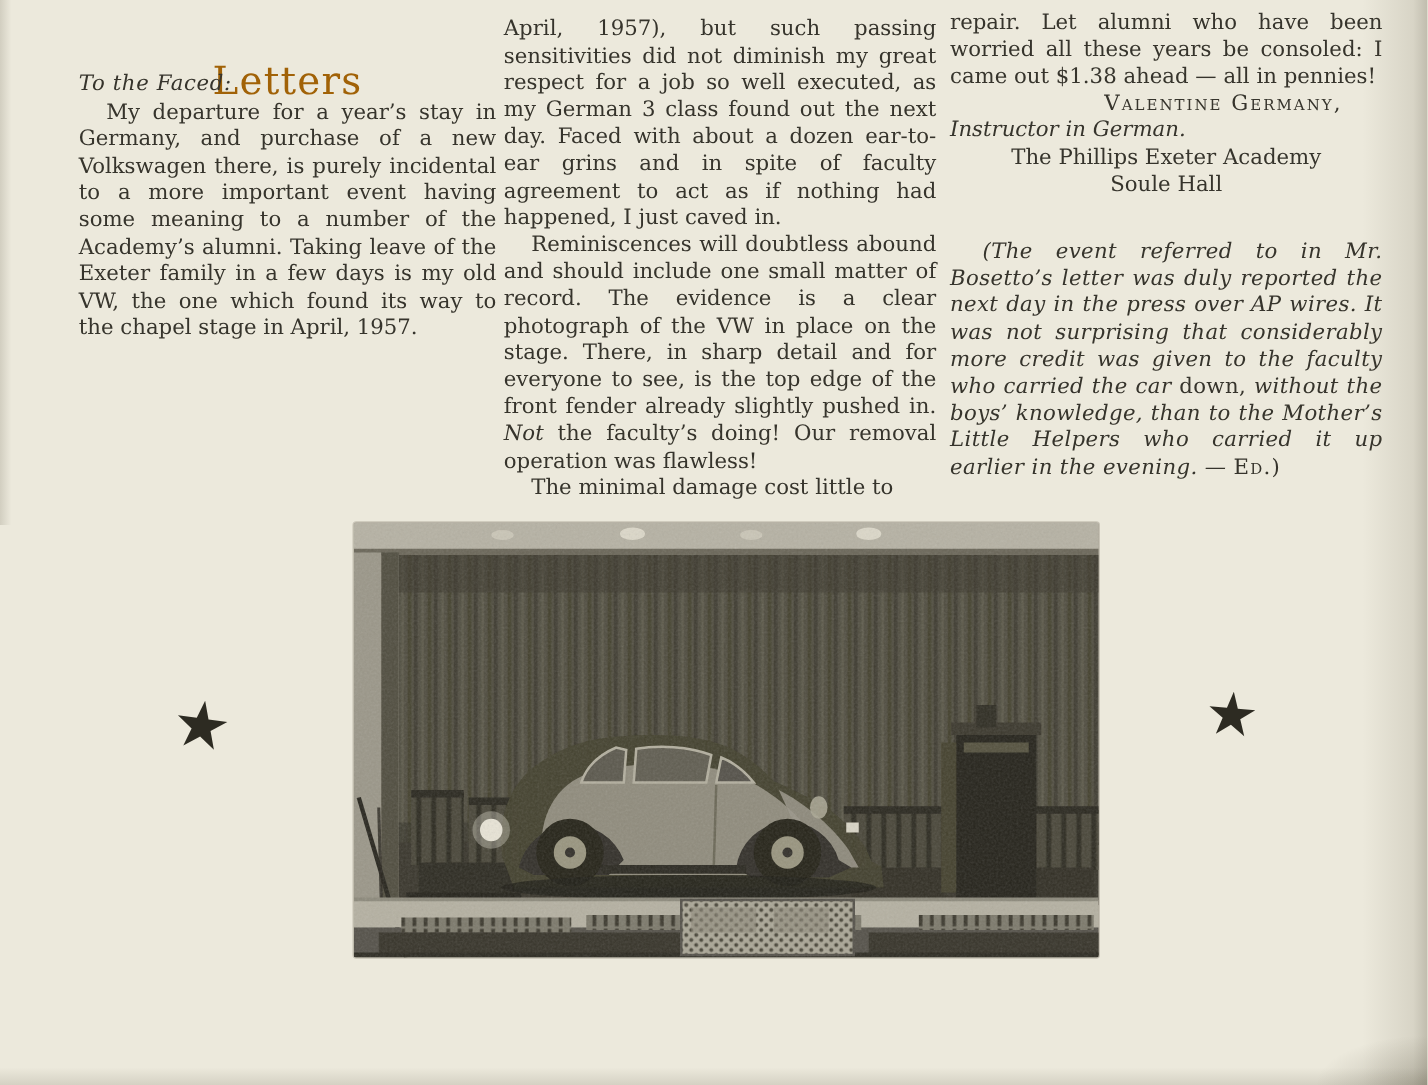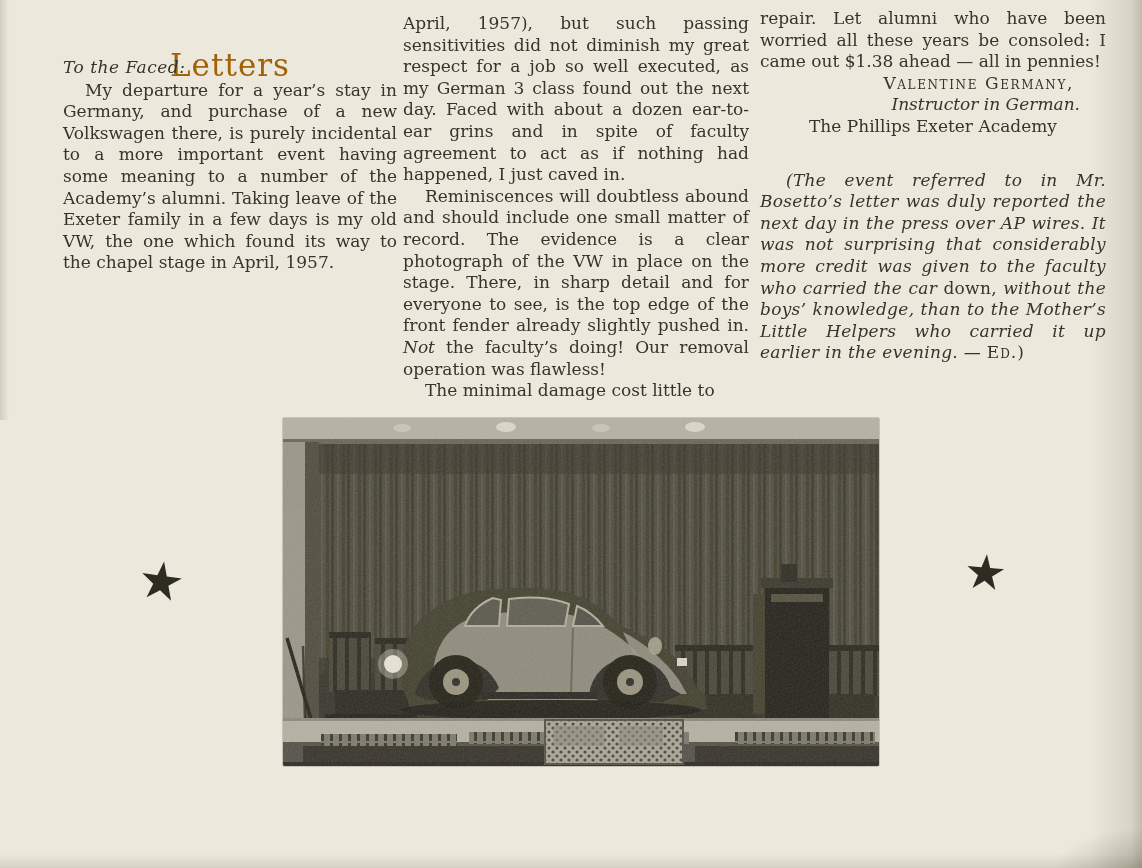--- a/index.html
+++ b/index.html
@@ -30,21 +30,21 @@
     color:#a16207;
   }
   .col{position:absolute;font-size:17px;line-height:21.6px;text-align:justify;}
   .col1{left:63px;top:57px;width:334px;}
   .col2{left:403px;top:13px;width:346px;}
   .col3{left:760px;top:8px;width:346px;}
   .col p{margin:0;}
   .indent{text-indent:22px;}
   .salutation{font-style:italic;letter-spacing:0.5px;margin-bottom:1px !important;}
   .sig-name{text-align:right;padding-right:32px;font-variant:small-caps;letter-spacing:1.6px;}
-  .sig-title{text-align:right;padding-right:26px;font-style:italic;}
+  .sig-title{padding-right:26px;font-style:italic;}
   .addr{text-align:center;}
   .ed-note{margin-top:32px !important;font-style:italic;letter-spacing:0.3px;text-indent:26px;}
   .ed-note .roman{font-style:normal;}
   .ed-note .sc{font-style:normal;font-variant:small-caps;letter-spacing:1px;}
   i{font-style:italic;}
 
   .star{
     position:absolute;font-family:"DejaVu Sans",sans-serif;
     color:#2d2b22;user-select:none;
   }
@@ -74,20 +74,21 @@
     <p><span>April, 1957), but such passing sensitivities did not diminish my great respect for a job so well executed, as my German 3 class found out the next day. Faced with about a dozen ear-to-ear grins and in spite of faculty agreement to act as if nothing had happened, I just caved in.</span></p>
     <p class="indent"><span>Reminiscences will doubtless abound and should include one small matter of record. The evidence is a clear photograph of the VW in place on the stage. There, in sharp detail and for everyone to see, is the top edge of the front fender already slightly pushed in. </span><i>Not</i><span> the faculty’s doing! Our removal operation was flawless!</span></p>
     <p class="indent">The minimal damage cost little to</p>
   </div>
 
   <div class="col col3">
     <p><span>repair. Let alumni who have been worried all these years be consoled: I came out $1.38 ahead — all in pennies!</span></p>
     <p class="sig-name">Valentine Germany,</p>
     <p class="sig-title">Instructor in German.</p>
     <p class="addr">The Phillips Exeter Academy</p>
+    <p class="addr">Soule Hall</p>
     <p class="ed-note"><span>(The event referred to in Mr. Bosetto’s letter was duly reported the next day in the press over AP wires. It was not surprising that considerably more credit was given to the faculty who carried the car </span><span class="roman">down,</span><span> without the boys’ knowledge, than to the Mother’s Little Helpers who carried it up earlier in the evening. — </span><span class="sc">Ed.)</span></p>
   </div>
 
   <div class="star star-left">★</div>
   <div class="star star-right">★</div>
 
   <div class="photo">
     <svg width="596" height="348" viewBox="0 0 596 348" xmlns="http://www.w3.org/2000/svg">
       <defs>
         <pattern id="curtain" width="16" height="40" patternUnits="userSpaceOnUse">

